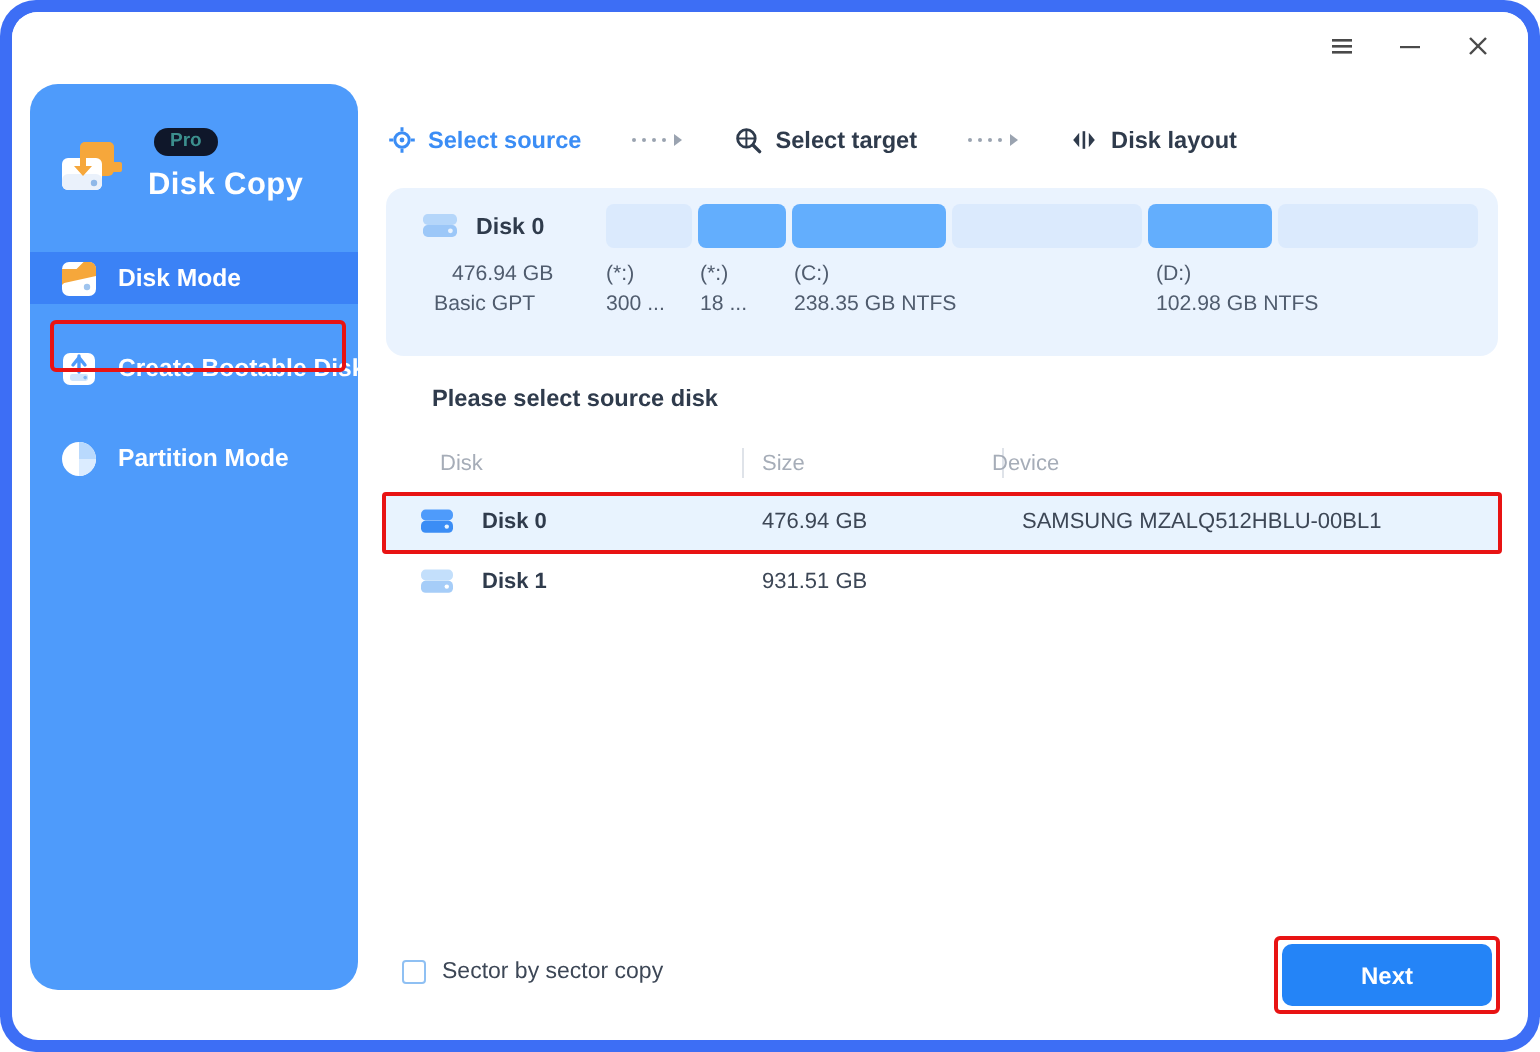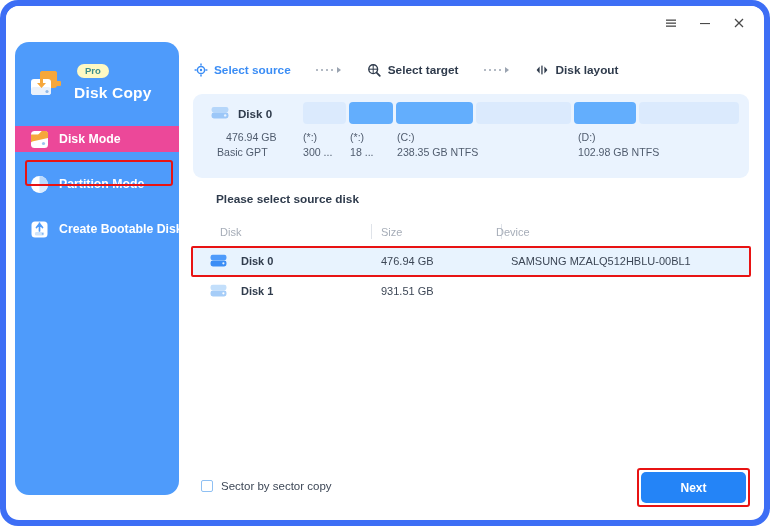--- a/index.html
+++ b/index.html
@@ -62,21 +62,21 @@
   .brand-text {
     position: absolute; left: 46px; top: 22px;
     color: #ffffff;
     font-size: 15.5px;
     font-weight: bold;
     letter-spacing: .2px;
     white-space: nowrap;
   }
   .pro-badge {
     position: absolute; left: 49px; top: 2px;
-    background: #fef9c3;
+    background: #0f172a;
     color: #3c8f8d;
     font-size: 9.5px;
     font-weight: bold;
     border-radius: 7px;
     padding: 2px 8px 2.5px 8px;
     line-height: 1;
   }
 
   .nav { position: absolute; left: 0; top: 84px; width: 164px; }
   .nav-item {
@@ -93,21 +93,21 @@
     flex: 0 0 auto;
     position: relative;
   }
   .nav-item .nlabel {
     color: #ffffff;
     font-size: 12.3px;
     font-weight: bold;
     white-space: nowrap;
   }
   .nav-item.active {
-    background: #ec4899;
+    background: #3b82f6;
   }
   .sel-box-nav {
     position: absolute;
     left: 10px; top: 118px;
     width: 148px; height: 26px;
     border: 2px solid #e81313;
     border-radius: 3px;
     pointer-events: none;
     z-index: 6;
   }
@@ -323,38 +323,38 @@
               <path d="M2 12.8 L12.8 2 L15.5 2 A3.5 3.5 0 0 1 19 5.5 L19 9 Z" fill="#f6a73b"></path>
               <circle cx="14.5" cy="14.5" r="1.6" fill="#9fc4ee"></circle>
             </svg>
           </span>
           <span class="nlabel">Disk Mode</span>
         </div>
 
         <div class="nav-item">
           <span class="nicon">
             <svg width="21" height="21" viewBox="0 0 21 21">
-              <circle cx="10.5" cy="10.5" r="8.5" fill="#ffffff"></circle>
-              <path d="M10.5 10.5 L10.5 2 A8.5 8.5 0 0 1 19 10.5 Z" fill="#b9d9fd"></path>
-              <path d="M10.5 10.5 L19 10.5 A8.5 8.5 0 0 1 10.5 19 Z" fill="#dbecff"></path>
-            </svg>
-          </span>
-          <span class="nlabel">Partition Mode</span>
-        </div>
-
-        <div class="nav-item">
-          <span class="nicon">
-            <svg width="21" height="21" viewBox="0 0 21 21">
               <rect x="2.5" y="2.5" width="16" height="16" rx="3.5" fill="#ffffff"></rect>
               <path d="M10.5 4 L10.5 12 M7.5 8.5 L10.5 4.8 L13.5 8.5" stroke="#4e9bfb" stroke-width="1.7" fill="none" stroke-linecap="round" stroke-linejoin="round"></path>
               <rect x="6" y="13" width="9" height="3.5" rx="1.2" fill="#cfe4fb"></rect>
               <circle cx="13.6" cy="14.8" r="0.9" fill="#7fb4f0"></circle>
             </svg>
           </span>
           <span class="nlabel">Create Bootable Disk</span>
+        </div>
+
+        <div class="nav-item">
+          <span class="nicon">
+            <svg width="21" height="21" viewBox="0 0 21 21">
+              <circle cx="10.5" cy="10.5" r="8.5" fill="#ffffff"></circle>
+              <path d="M10.5 10.5 L10.5 2 A8.5 8.5 0 0 1 19 10.5 Z" fill="#b9d9fd"></path>
+              <path d="M10.5 10.5 L19 10.5 A8.5 8.5 0 0 1 10.5 19 Z" fill="#dbecff"></path>
+            </svg>
+          </span>
+          <span class="nlabel">Partition Mode</span>
         </div>
 
       </div>
 
       <div class="sel-box-nav"></div>
     </div>
 
     <div class="main">
 
       <div class="steps">

